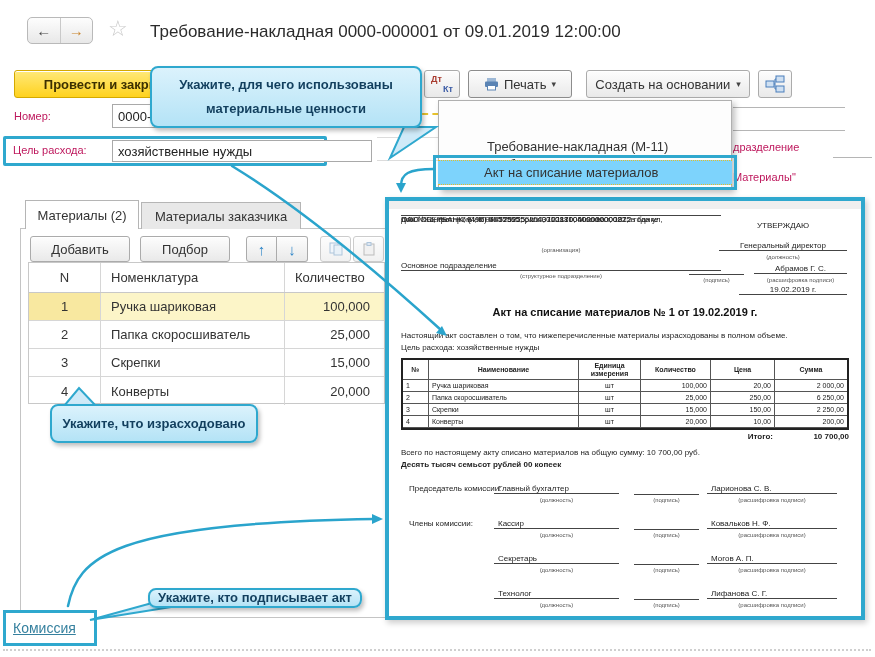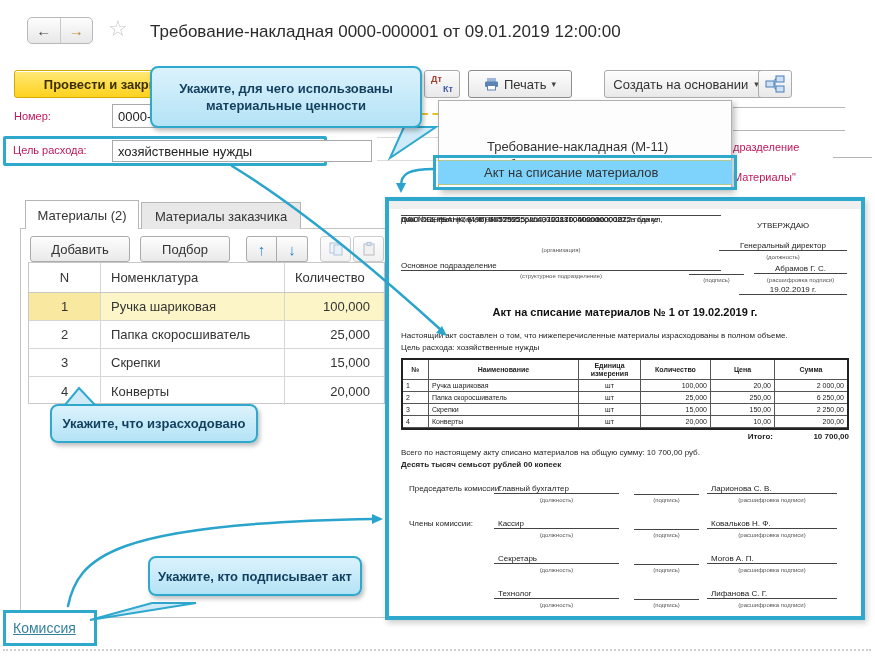--- a/index.html
+++ b/index.html
@@ -19,21 +19,21 @@
 
   
   .btn { border:1px solid #ababab; border-radius:3px; background:linear-gradient(#fdfdfd,#e9e9e9);
     box-shadow:inset 0 1px 0 #fff; font-size:13px; color:#333; display:flex; align-items:center; justify-content:center; }
   .btn-yellow { left:14px; top:70px; width:190px; height:28px; background:linear-gradient(#ffe97a,#ffd21e);
     border:1px solid #d4a900; font-weight:bold; color:#3c3000; }
   .btn-dtkt { left:424px; top:70px; width:36px; height:28px; position:absolute; }
   .dt { position:absolute; left:6px; top:3px; font-size:9px; font-weight:bold; color:#a83a2e; }
   .kt { position:absolute; right:6px; bottom:3px; font-size:9px; font-weight:bold; color:#3b5ba5; }
   .btn-print { left:468px; top:70px; width:104px; height:28px; gap:5px; border-color:#8d8d8d; }
-  .btn-create { left:586px; top:70px; width:164px; height:28px; gap:6px;margin-left:18px; }
+  .btn-create { left:586px; top:70px; width:164px; height:28px; gap:6px; }
   .btn-struct { left:758px; top:70px; width:34px; height:28px; }
   .caret { font-size:9px; color:#444; }
 
   
   .lbl { font-size:11px; color:#be185d; white-space:nowrap; }
   .input { border:1px solid #a9a9a9; background:#fff; font-size:13px; color:#222; display:flex; align-items:center; padding:0 5px; }
   .teal-box { border:3px solid #2fa8ce; border-radius:2px; background:#fff; }
   .field-line { border-bottom:1px solid #b5b5b5; }
   .yellow-dash { border-bottom:2px dashed #e6c22e; }
 
@@ -56,21 +56,21 @@
   .grid { left:28px; top:262px; width:357px; height:142px; border:1px solid #c8c8c8; z-index:2; background:#fff; }
   .g-row { position:absolute; left:0; width:100%; display:flex; border-bottom:1px solid #d6d6d6; }
   .g-head { height:30px; font-size:13px; color:#333; border-bottom:1px solid #c8c8c8; }
   .g-cell { display:flex; align-items:center; padding:0 8px; font-size:13px; border-right:1px solid #d6d6d6; height:100%; }
   .c-n { width:72px; justify-content:center; }
   .c-name { width:184px; }
   .c-qty { flex:1; justify-content:flex-end; padding-right:14px; border-right:none; }
 
   
   .callout { background:linear-gradient(#dbf2fc,#b4e3f6); border:2px solid #2fa8ce; border-radius:8px;
-    box-shadow:2px 3px 4px rgba(0,0,0,.25); color:#123f5e; font-weight:bold; font-size:13px; line-height:17px;
+    box-shadow:2px 3px 4px rgba(0,0,0,.25); color:#123f5e; font-weight:bold; font-size:13px; line-height:24px;
     display:flex; align-items:center; justify-content:center; text-align:center; z-index:50; padding:2px 6px; }
 
   
   .kom-box { left:3px; top:610px; width:94px; height:36px; border:3px solid #2fa8ce; display:flex; align-items:center; z-index:10; background:#fff; }
   .kom-link { margin-left:7px; font-size:14px; color:#35809e; text-decoration:underline; }
   .dots-bottom { left:3px; top:649px; width:868px; border-top:2px dotted #cfcfcf; }
 
   
   .doc { left:385px; top:197px; width:480px; height:423px; border:4px solid #2fa8ce; background:#fff;
     box-shadow:2px 3px 6px rgba(0,0,0,.2); z-index:20; }
@@ -327,20 +327,20 @@
 
     <path d="M 434 169 C 408 169 401 174 401 186" fill="none" stroke="#2aa4cc" stroke-width="2.5" stroke-linecap="round"></path>
     <polygon points="401,193 396,183 406,183" fill="#2aa4cc"></polygon>
 
     <path d="M 68 606 C 78 558 110 523 374 519" fill="none" stroke="#2aa4cc" stroke-width="2.5" stroke-linecap="round"></path>
     <polygon points="383,519 372,514 372,524" fill="#2aa4cc"></polygon>
   </svg>
 
   <div class="abs callout" style="left:150px; top:66px; width:272px; height:62px;">Укажите, для чего использованы материальные ценности</div>
   <div class="abs callout" style="left:50px; top:404px; width:208px; height:39px;">Укажите, что израсходовано</div>
-  <div class="abs callout" style="left:148px; top:556px; width:214px; height:40px;">Укажите, кто подписывает акт</div>
+  <div class="abs callout" style="left:148px; top:588px; width:214px; height:20px;">Укажите, кто подписывает акт</div>
 
   <div class="abs kom-box">
     <a class="kom-link" href="#">Комиссия</a>
   </div>
   <div class="abs dots-bottom"></div>
 
 </div>
 
 </body></html>

